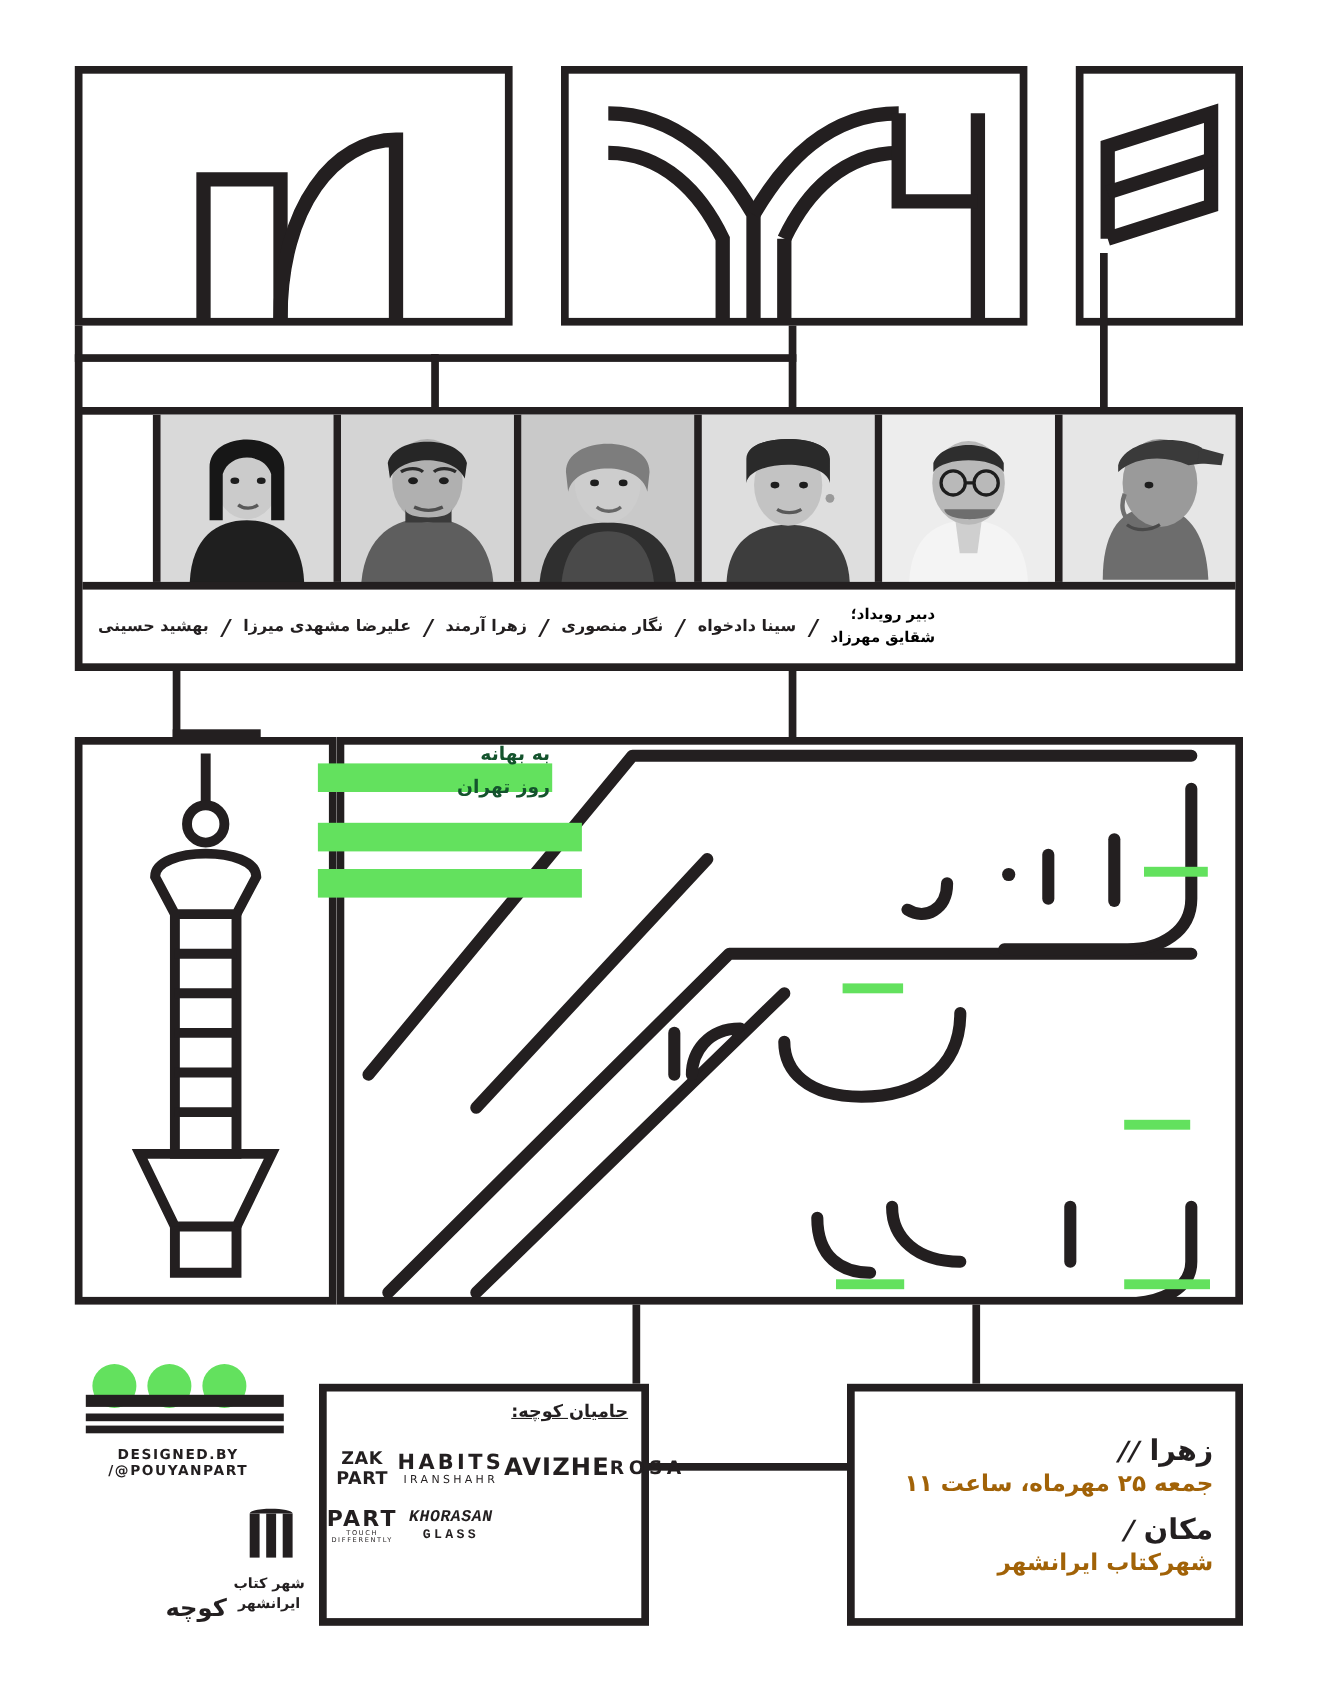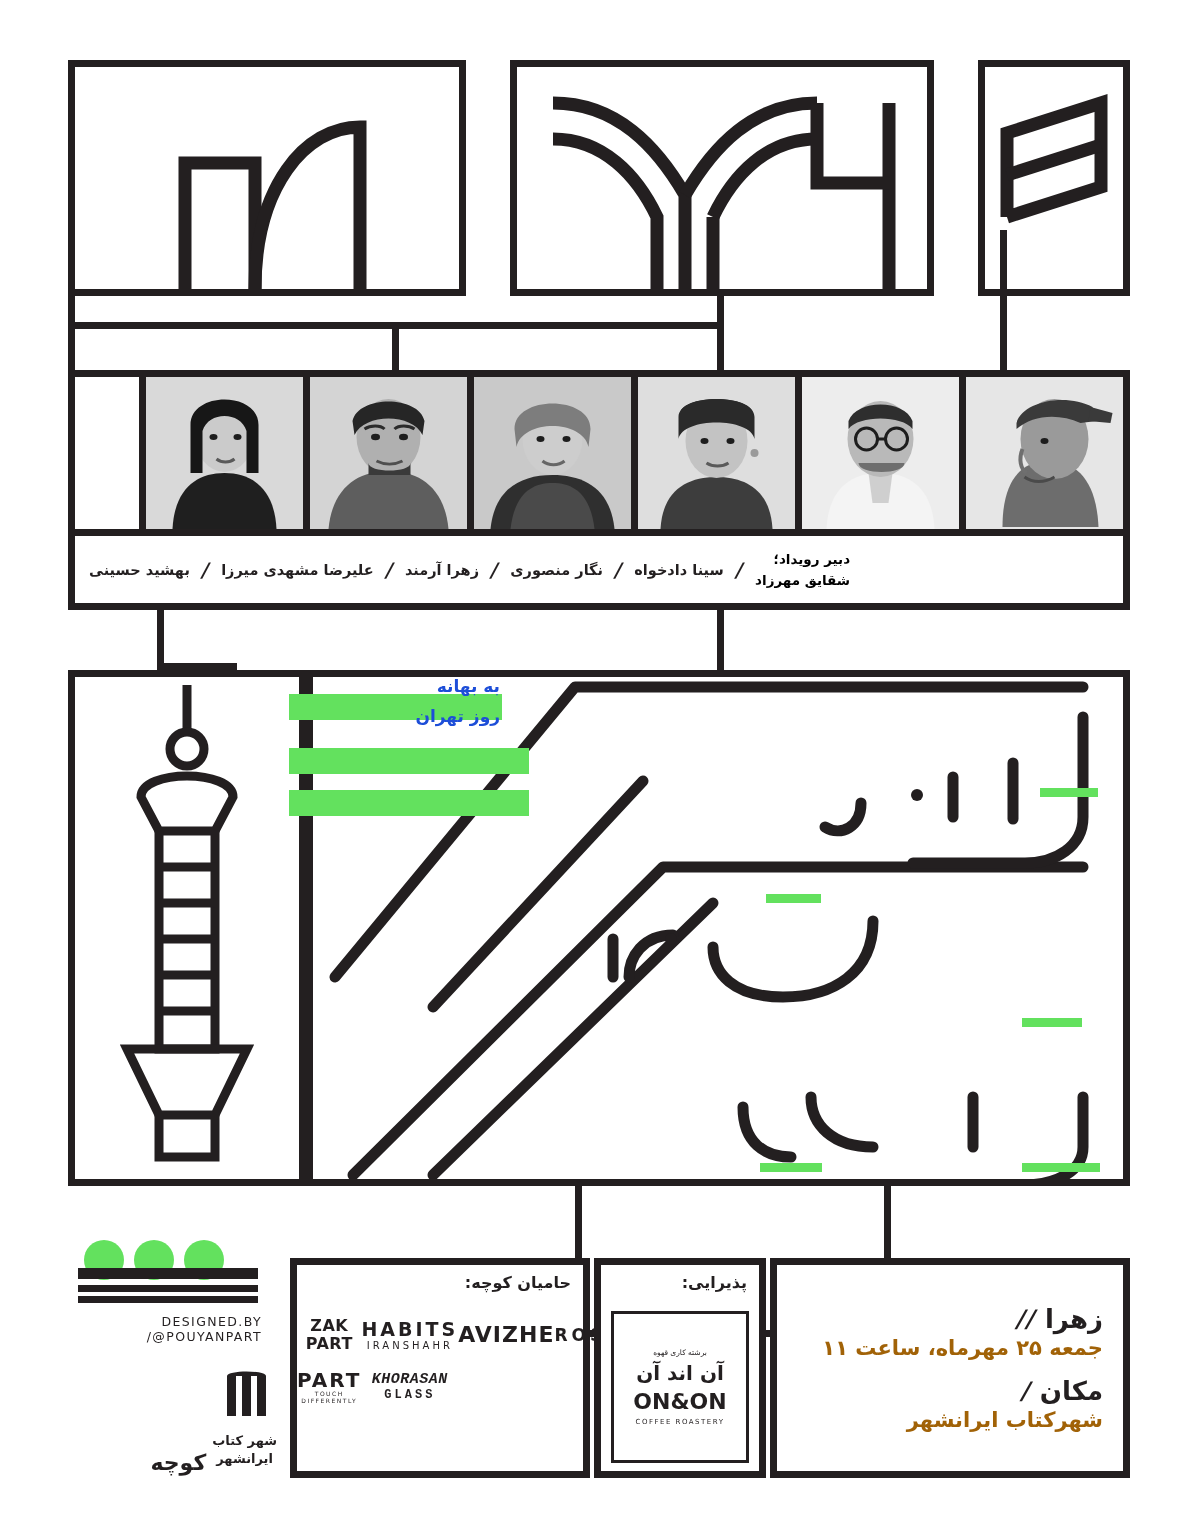--- a/index.html
+++ b/index.html
@@ -119,21 +119,21 @@
   #gb4 { left: 1040px; top: 788px; width: 58px; height: 9px; }
   #gb5 { left: 766px; top: 894px; width: 55px; height: 9px; }
   #gb6 { left: 1022px; top: 1018px; width: 60px; height: 9px; }
   #gb7 { left: 1022px; top: 1163px; width: 78px; height: 9px; }
   #gb8 { left: 760px; top: 1163px; width: 62px; height: 9px; }
 
   #occasion {
     position: absolute;
     right: 700px; top: 672px;
     text-align: right;
-    color: #1d4ed8;
+    color: #14532d;
     font-size: 17px;
     font-weight: bold;
     line-height: 1.75;
     letter-spacing: 2px;
     z-index: 5;
   }
 
   
   #conn-f-1 { left: 575px; top: 1186px; width: 7px; height: 72px; }
   #conn-f-2 { left: 884px; top: 1186px; width: 7px; height: 72px; }
@@ -147,24 +147,24 @@
     text-align: left;
   }
   #designer-mark {
     position: relative;
     width: 186px; height: 70px;
   }
   #designed-by {
     margin-top: 6px;
     font-size: 12.5px;
     letter-spacing: 1.4px;
-    font-weight: normal;
+    font-weight: bold;
     color: #231f20;
     direction: ltr;
-    text-align: right;
+    text-align: center;
   }
 
   #logos-row {
     position: absolute;
     left: 62px; top: 1368px;
     width: 215px; height: 110px;
     display: flex;
     direction: rtl;
     align-items: flex-start;
     gap: 6px;
@@ -176,20 +176,21 @@
   }
   .logo-caption.small { font-size: 7px; letter-spacing: .5px; }
 
   #sponsors-box {
     left: 290px; top: 1258px; width: 300px; height: 220px;
   }
   #sponsors-title {
     position: absolute; right: 12px; top: 8px;
     font-size: 16px; font-weight: bold; color: #231f20;
     letter-spacing: 1px;
+    text-decoration: underline;
   }
   .sponsor-grid {
     position: absolute; left: 0; right: 0; top: 44px; bottom: 6px;
     display: grid;
     grid-template-columns: 1fr 1fr 1fr 1fr;
     grid-template-rows: 1fr 1fr 1fr;
     align-items: center;
     justify-items: center;
     direction: ltr;
   }
@@ -528,29 +529,20 @@
         <span>PART</span>
         <small>TOUCH DIFFERENTLY</small>
       </div>
       <div class="sponsor sp-khorasan">
         <span>KHORASAN</span>
         <small>GLASS</small>
       </div>
     </div>
   </div>
 
-  <div class="box" id="catering-box">
-    <div id="catering-title">پذیرایی:</div>
-    <div id="catering-logo">
-      <div class="onon-sub">برشته کاری قهوه</div>
-      <div class="onon-fa">آن اند آن</div>
-      <div class="onon-en">ON&amp;ON</div>
-      <div class="onon-roast">COFFEE ROASTERY</div>
-    </div>
-  </div>
 
   <div class="box" id="info-box">
     <div class="info-label">
       <span>زهرا</span>
       <span class="sl">//</span>
     </div>
     <div class="info-value">جمعه ۲۵ مهرماه، ساعت ۱۱</div>
     <div class="info-gap"></div>
     <div class="info-label">
       <span>مکان</span>

